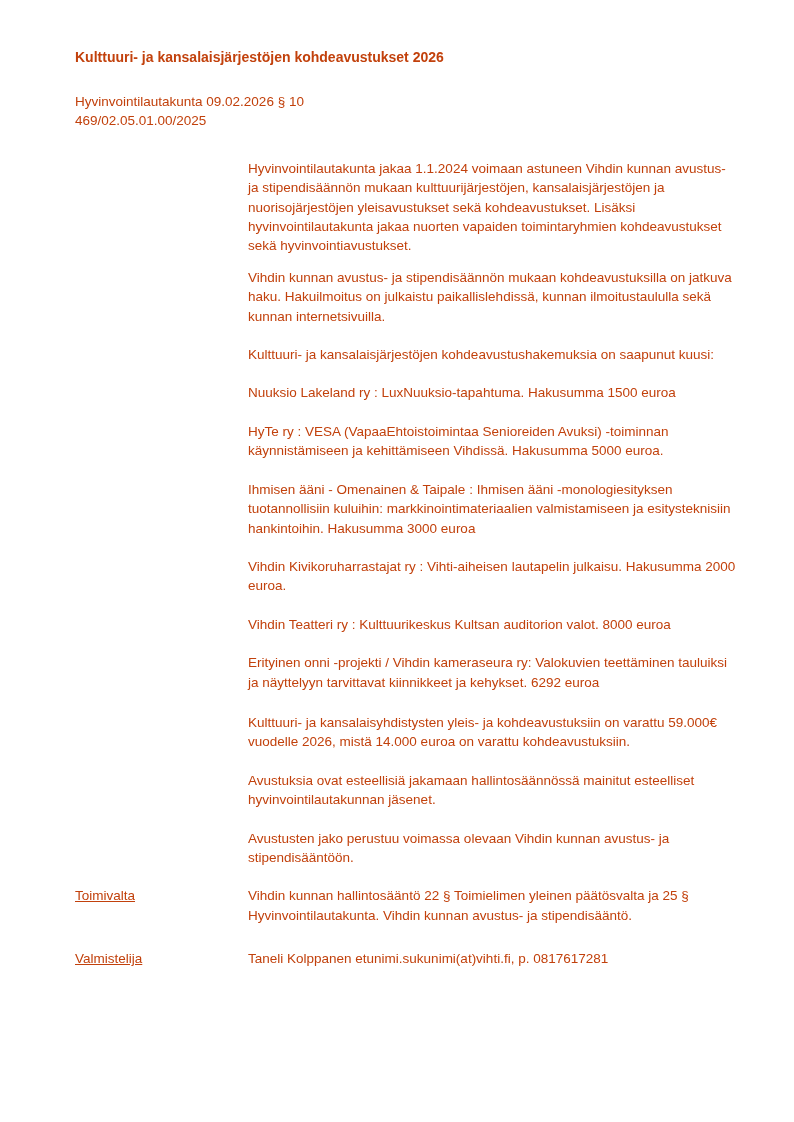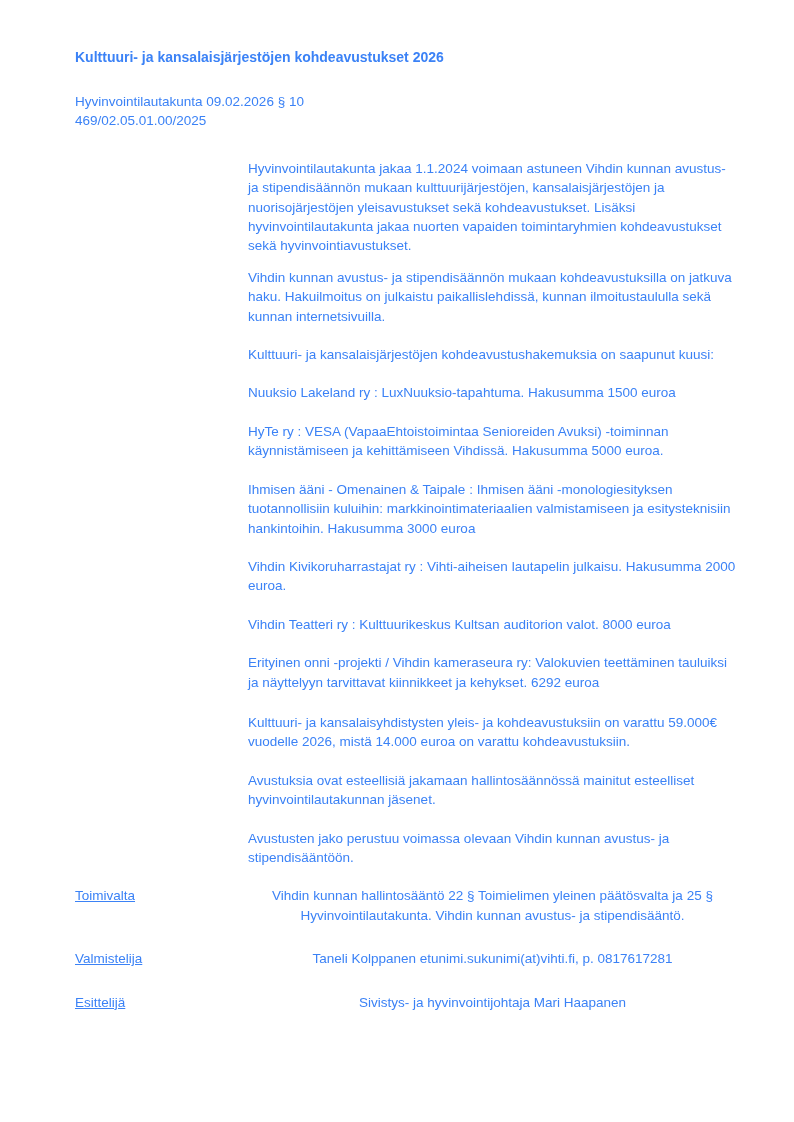--- a/index.html
+++ b/index.html
@@ -7,21 +7,21 @@
     margin: 0;
     padding: 0;
     background: #ffffff;
   }
   .page {
     position: relative;
     width: 794px;
     height: 1122px;
     margin: 0 auto;
     background: #ffffff;
-    color: #3b82f6;
+    color: #c2410c;
     font-family: "Liberation Sans", "DejaVu Sans", sans-serif;
     font-size: 13.5px;
     line-height: 19.4px;
     box-sizing: border-box;
     padding: 48px 57px 0 75px;
     overflow: hidden;
   }
   .doc-title {
     font-size: 14px;
     font-weight: bold;
@@ -53,21 +53,20 @@
     display: flex;
     margin-bottom: 24px;
   }
   .footer-row .label {
     width: 173px;
     flex-shrink: 0;
     text-decoration: underline;
   }
   .footer-row .value {
     flex: 1;
-    text-align: center;
   }
 </style>
 </head>
 <body>
 
 <div class="page">
 
   <h1 class="doc-title">Kulttuuri- ja kansalaisjärjestöjen kohdeavustukset 2026</h1>
 
   <div class="doc-meta">
@@ -92,19 +91,15 @@
 
   <div class="footer-rows">
     <div class="footer-row">
       <div class="label">Toimivalta</div>
       <div class="value">Vihdin kunnan hallintosääntö 22 § Toimielimen yleinen päätösvalta ja 25 § Hyvinvointilautakunta. Vihdin kunnan avustus- ja stipendisääntö.</div>
     </div>
     <div class="footer-row">
       <div class="label">Valmistelija</div>
       <div class="value">Taneli Kolppanen  etunimi.sukunimi(at)vihti.fi, p. 0817617281</div>
     </div>
-    <div class="footer-row">
-      <div class="label">Esittelijä</div>
-      <div class="value">Sivistys- ja hyvinvointijohtaja Mari Haapanen</div>
-    </div>
   </div>
 
 </div>
 
 </body></html>

